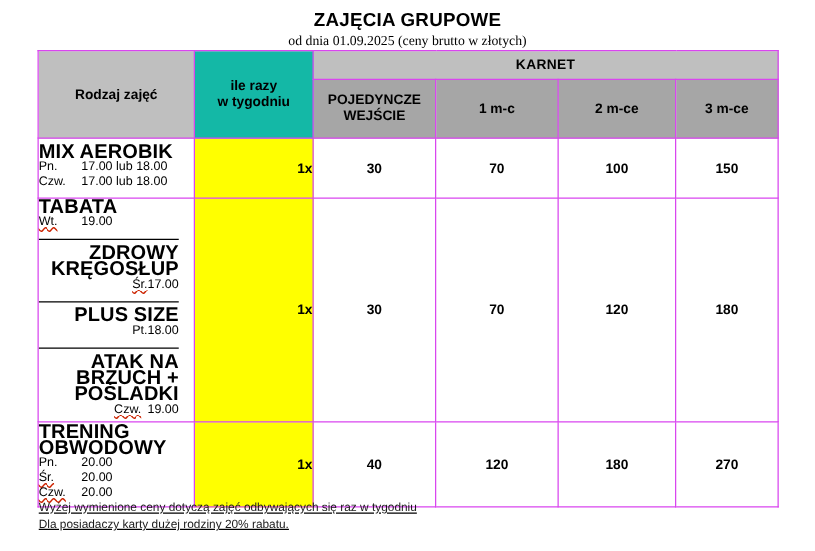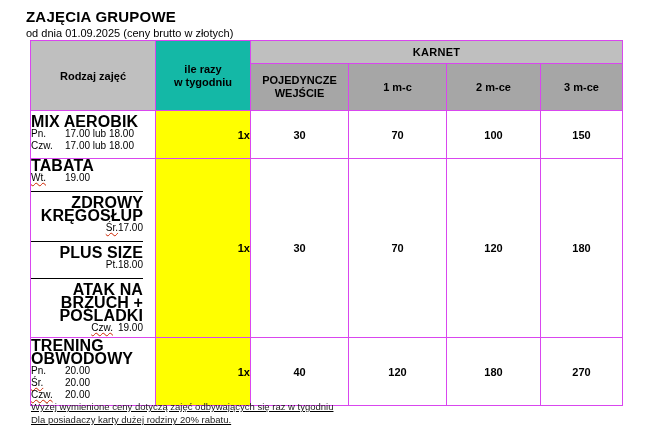--- a/index.html
+++ b/index.html
@@ -16,35 +16,35 @@
   }
   .page {
     position: relative;
     width: 652px;
     height: 441px;
     background: #ffffff;
   }
 
   
   .title-block {
-    text-align: left;
+    text-align: center;
     padding-top: 8px;
-    padding-left: 26px;
   }
   .doc-title {
     font-size: 15px;
     font-weight: bold;
     letter-spacing: 0.2px;
     line-height: 17px;
   }
   .doc-subtitle {
     font-size: 11px;
     font-weight: normal;
     line-height: 14px;
     margin-top: 1px;
+    font-family: Liberation Serif, serif;
   }
 
   
   .table-wrap {
     position: absolute;
     left: 30px;
     top: 40px;
     width: 592px;
   }
   table.price-table {

